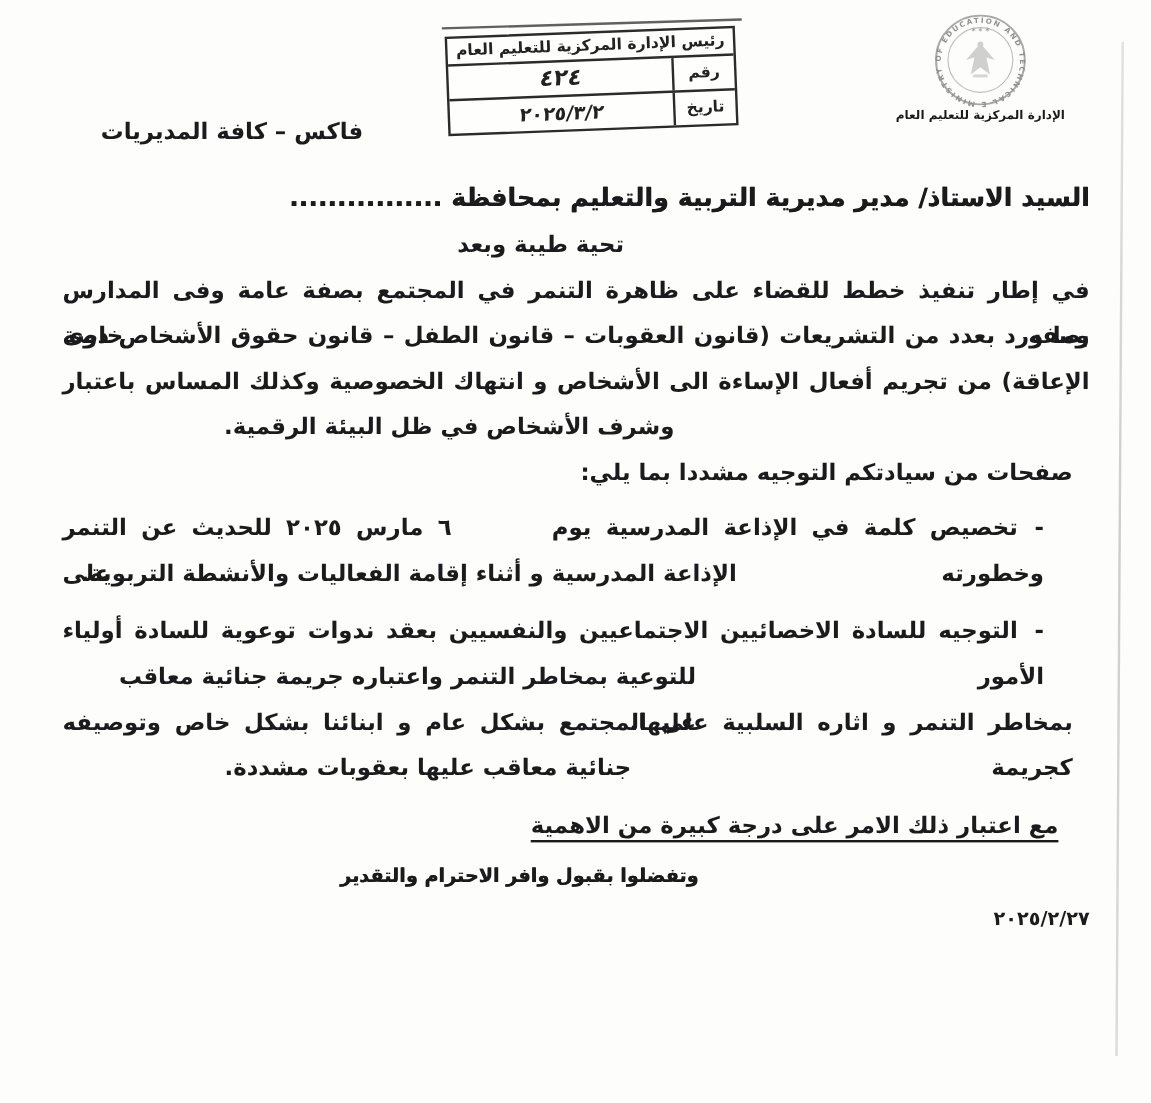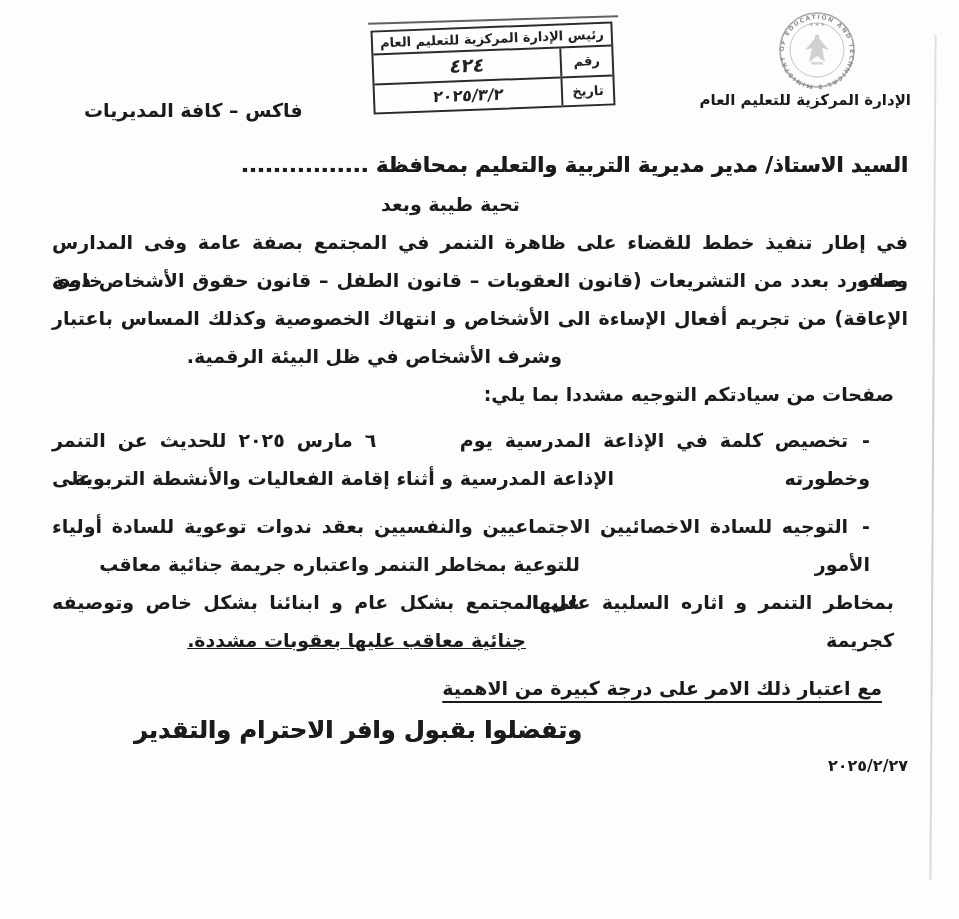--- a/index.html
+++ b/index.html
@@ -24,43 +24,43 @@
   .srow{display:flex;direction:rtl;}
   .srow+.srow{border-top:2px solid #2b2b2b;}
   .slabel{width:50px;border-left:2px solid #2b2b2b;font-size:13px;font-weight:bold;
     line-height:27px;text-align:center;}
   .svalue{flex:1;text-align:center;line-height:27px;}
   .hand{display:inline-block;font-weight:bold;transform:skewX(-9deg);font-size:19px;}
   .hand-sm{display:inline-block;font-weight:bold;transform:skewX(-8deg);font-size:16px;}
   
   .logo{position:absolute;left:723px;top:10px;width:188px;text-align:center;}
   .logo svg{display:block;margin:0 auto;}
-  .logo-caption{margin-top:1px;font-size:15px;font-weight:bold;white-space:nowrap;direction:rtl;}
+  .logo-caption{margin-top:1px;font-size:10px;font-weight:bold;white-space:nowrap;direction:rtl;}
   
   .fax{position:absolute;left:84px;top:99px;font-size:19px;font-weight:600;direction:rtl;}
   
   .content{position:absolute;right:51px;left:52px;top:145px;direction:rtl;
     font-size:19px;font-weight:bold;}
   .line{height:38px;line-height:38px;text-align:justify;text-align-last:justify;}
   .short{text-align:right;text-align-last:right;}
   .ttl{font-size:21px;height:40px;line-height:40px;text-shadow:.4px 0 currentColor;}
   .ind-greet{padding-right:388px;}
   .ind-l4{padding-right:346px;}
   .ind-req{padding-right:14px;}
   .bullet-first{padding-right:38px;}
   .bullet-cont{padding-right:14px;}
   .ind-b1l3{padding-right:294px;}
   .ind-b2l2{padding-right:328px;}
-  .ind-b3l3{padding-right:382px;text-decoration:underline;}
+  .ind-b3l3{padding-right:382px;}
   .gap1{margin-top:8px;}
   .gap2{margin-top:10px;}
   .dash{display:inline-block;padding-left:14px;}
   .emph{margin-top:10px;padding-right:26px;text-align:right;text-align-last:right;
     text-decoration:underline;text-decoration-thickness:2px;text-underline-offset:6px;}
-  .closing{height:46px;line-height:46px;padding-right:326px;font-size:24px;
+  .closing{height:46px;line-height:46px;padding-right:326px;font-size:16px;
     text-align:left;text-align-last:right;text-shadow:.4px 0 currentColor;}
   .dateline{height:26px;line-height:26px;text-align:right;text-align-last:right;
     font-size:16px;font-weight:600;}
 </style>
 </head>
 <body>
 
 <div class="fold"></div>
 
 <div class="stamp">

